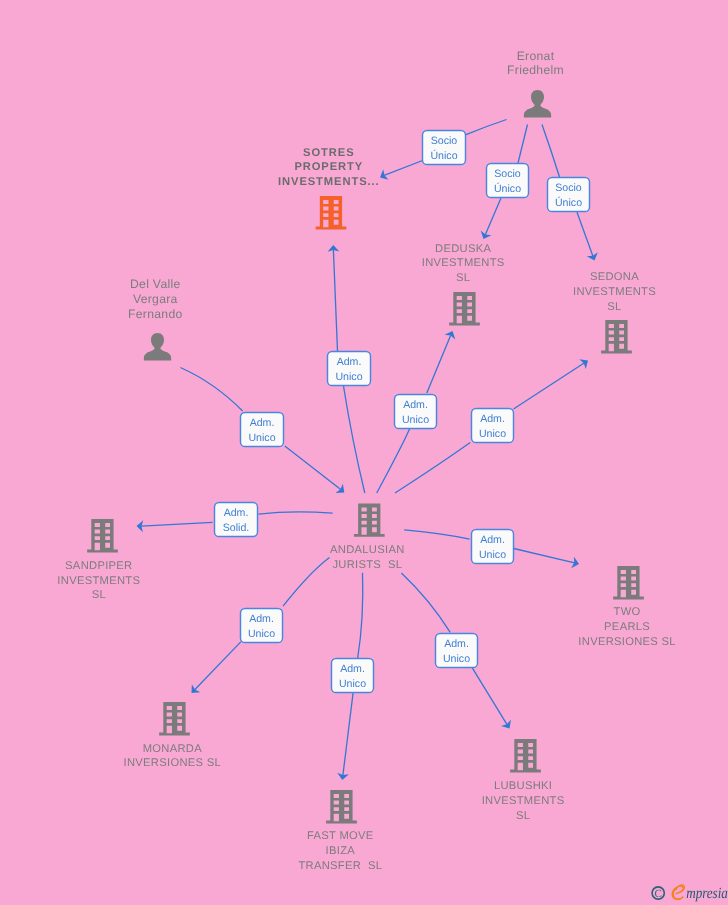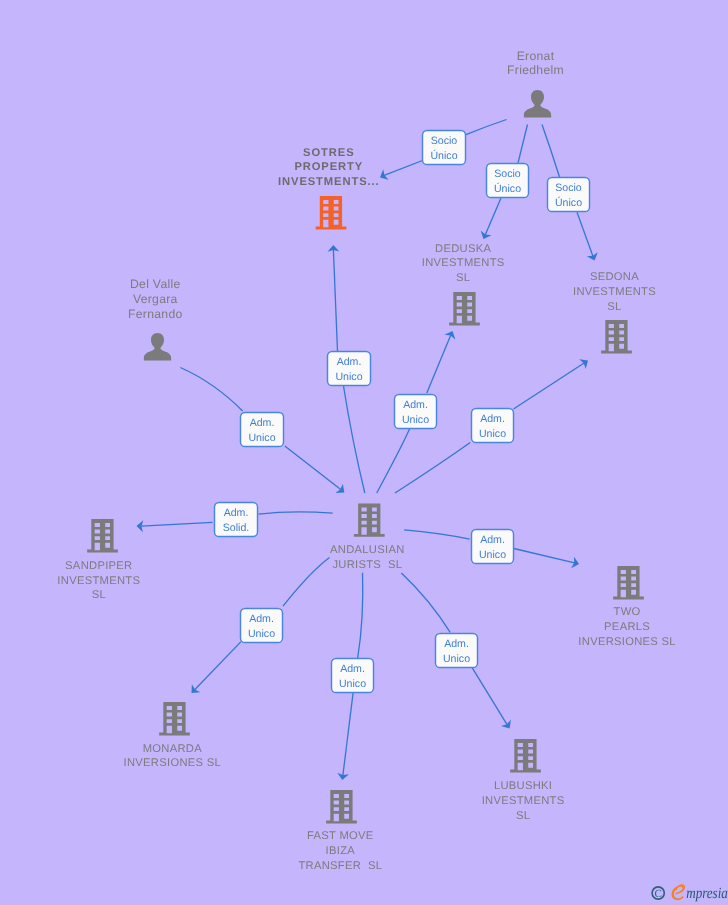--- a/index.html
+++ b/index.html
@@ -3,21 +3,21 @@
 <meta charset="utf-8">
 <title>Empresia relationship graph</title>
 <style>
   html,body{margin:0;padding:0;background:#ffffff;}
   body{width:728px;height:905px;overflow:hidden;
        font-family:"Liberation Sans",sans-serif;
        -webkit-font-smoothing:antialiased;
        text-rendering:geometricPrecision;}
   svg text{-webkit-font-smoothing:antialiased;text-rendering:geometricPrecision;
             white-space:pre;}
-  #stage{position:relative;width:728px;height:905px;background:#c4b5fd;}
+  #stage{position:relative;width:728px;height:905px;background:#f9a8d4;}
   svg#graph{position:absolute;left:0;top:0;width:728px;height:905px;display:block;}
 
   .edge{fill:none;stroke:#3377d5;stroke-width:1.3;}
   .ahead{fill:#3377d5;}
 
   .badge-rect{fill:#fafafa;stroke:#4a86e0;stroke-width:1.45;}
   .badge-txt{fill:#3f7fd4;font-family:"Liberation Sans",sans-serif;
              font-size:10.6px;text-anchor:middle;}
 
   .nlabel{fill:#7c7c7c;font-family:"Liberation Sans",sans-serif;

